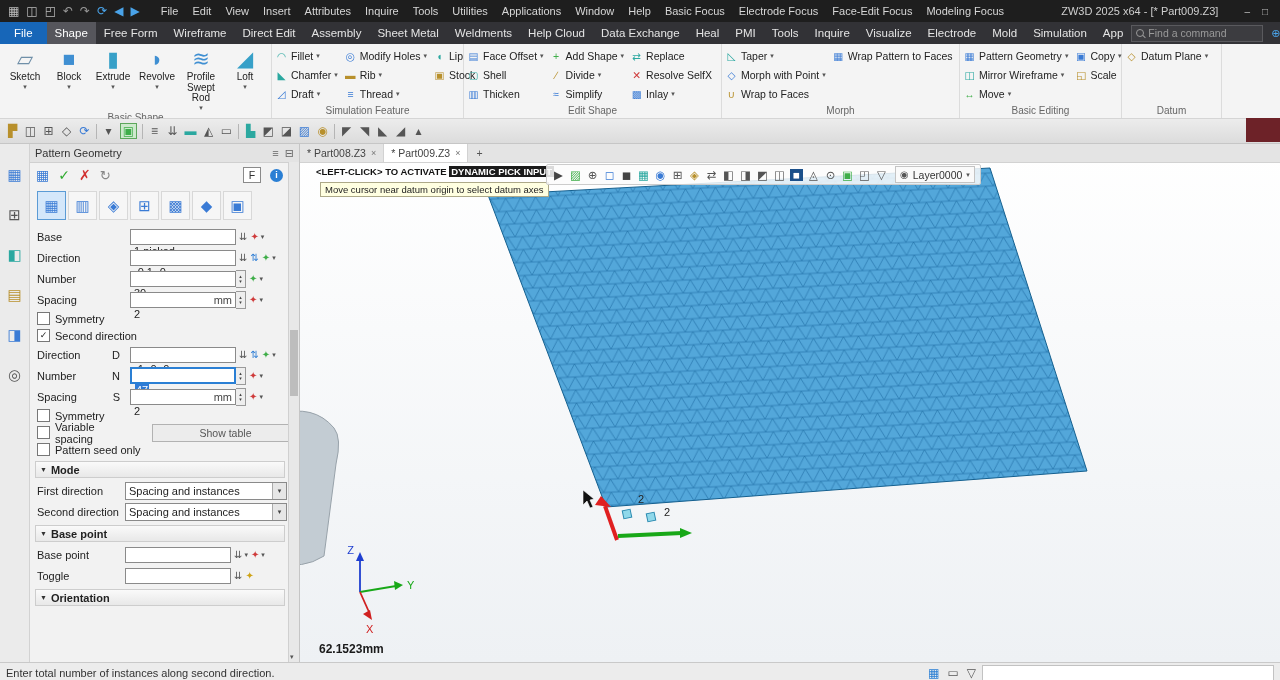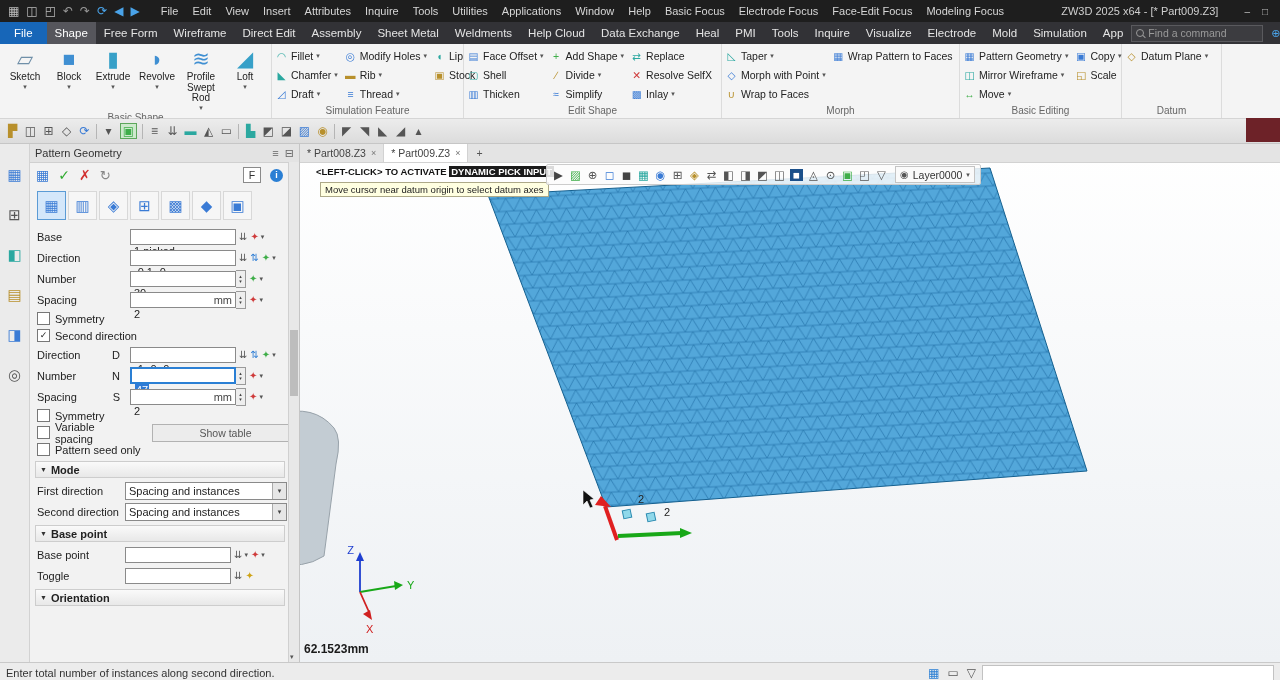--- a/index.html
+++ b/index.html
@@ -108,21 +108,21 @@
   .cvsvg{position:absolute;left:0;top:0;z-index:1;}
   .prompt1{position:absolute;left:16px;top:22px;z-index:2;font-size:9.5px;font-weight:bold;color:#111;white-space:nowrap;}
   .prompt1 .dark{background:#1b1b1b;color:#fff;padding:0 2px;}
   .prompt2{position:absolute;left:20px;top:38px;z-index:2;font-size:9.5px;background:#ffffe1;border:1px solid #ada988;padding:1px 4px;color:#222;white-space:nowrap;}
   .cv-toolbar{position:absolute;left:246px;top:20px;z-index:3;display:flex;align-items:center;gap:4px;background:rgba(252,252,252,.85);border:1px solid #ccc;border-radius:2px;height:19px;padding:0 5px;}
   .cti{font-size:11.5px;min-width:13px;text-align:center;}
   .cti.sel{background:#1a4f8a;color:#fff;}
   .layerbox{display:flex;align-items:center;gap:4px;background:#fafafa;border:1px solid #c4c4c4;height:15px;padding:0 4px;font-size:10.5px;color:#333;margin-left:3px;}
   .layerbox .eye{font-size:10px;color:#555;}
   .layerbox .car{font-size:7px;color:#555;}
-  .measure{position:absolute;left:4px;top:498px;z-index:2;font-size:12px;font-weight:bold;color:#1a1a1a;}
+  .measure{position:absolute;left:19px;top:498px;z-index:2;font-size:12px;font-weight:bold;color:#1a1a1a;}
 
   
   .statusbar{height:20px;background:#ececec;border-top:1px solid #c9c9c9;display:flex;align-items:center;font-size:11px;color:#333;padding:0 6px;gap:6px;}
   .sb-msg{flex:1;}
   .sbi{font-size:12px;}
   .sb-box{width:290px;height:14px;background:#fff;border:1px solid #c2c2c2;}
 </style>
 </head>
 <body>
 

